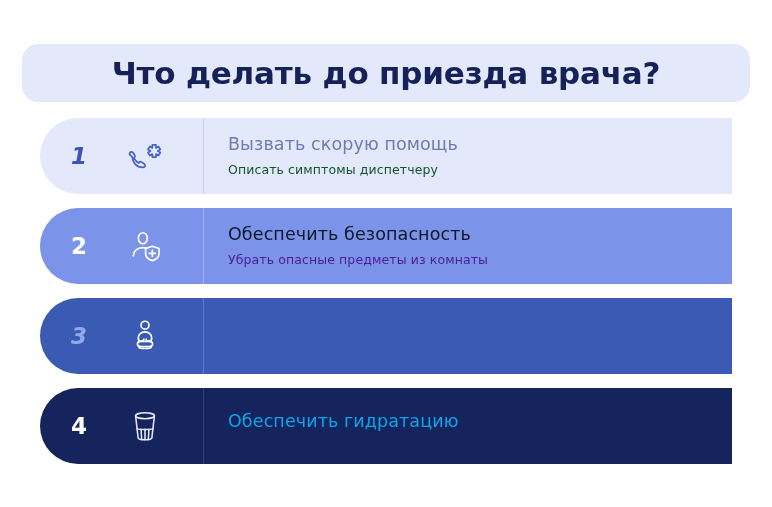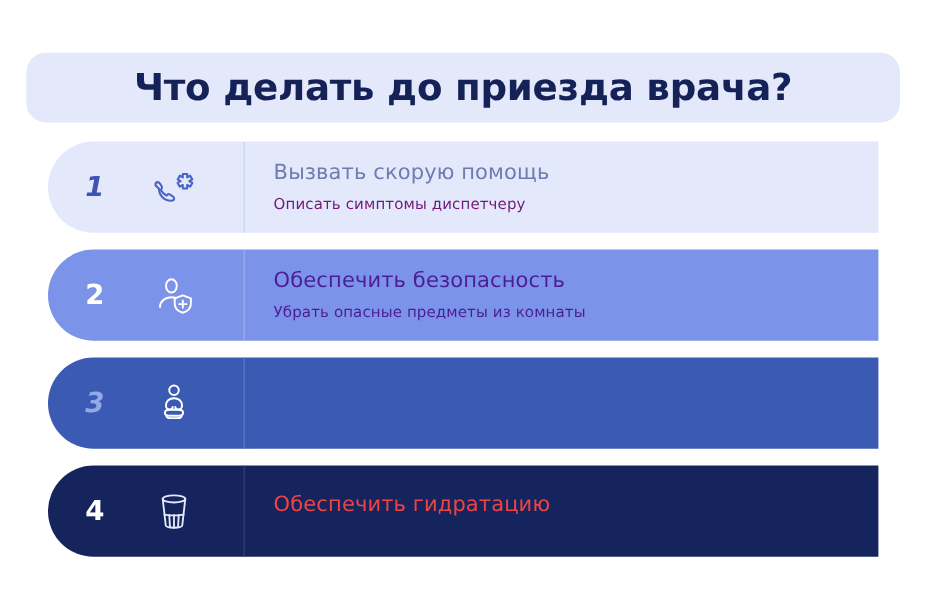--- a/index.html
+++ b/index.html
@@ -129,41 +129,41 @@
           <g stroke="#4A63C4" stroke-width="2" stroke-linecap="round" stroke-linejoin="round">
             <path d="M7.5 23.5c0 6.4 5.2 11.6 11.6 11.6 1.6 0 3-0.6 3-2.2 0-1.1-0.9-2-2-2.6l-2.3-1.3c-0.8-0.5-1.8-0.3-2.4 0.4l-0.6 0.7c-2.4-1.3-4.4-3.3-5.7-5.7l0.7-0.6c0.7-0.6 0.9-1.6 0.4-2.4l-1.3-2.3c-0.6-1.1-1.5-2-2.6-2-1.6 0-2.2 1.4-2.2 3z"></path>
             <path d="M30.5 9.2h4.2v3.4l2.9-1.7 2.1 3.6-2.9 1.7 2.9 1.7-2.1 3.6-2.9-1.7v3.4h-4.2v-3.4l-2.9 1.7-2.1-3.6 2.9-1.7-2.9-1.7 2.1-3.6 2.9 1.7z"></path>
           </g>
         </svg>
       </div>
       <div class="step-divider" style="background: rgb(200, 208, 240);"></div>
     </div>
     <div class="step-body">
       <div class="step-title" style="color: rgb(110, 124, 176);">Вызвать скорую помощь</div>
-      <div class="step-sub" style="color: #701a75;">Описать симптомы диспетчеру</div>
+      <div class="step-sub" style="color: #14532d;">Описать симптомы диспетчеру</div>
     </div>
   </div>
 
   <div class="step-row" style="background: rgb(123, 147, 232);">
     <div class="step-cap">
       <div class="step-number" style="color: rgb(255, 255, 255);">2</div>
       <div class="step-icon">
         <svg width="38" height="38" viewBox="0 0 44 44" fill="none">
           <g stroke="#FFFFFF" stroke-width="1.9" stroke-linecap="round" stroke-linejoin="round">
             <ellipse cx="19.5" cy="13" rx="5.2" ry="6.4"></ellipse>
             <path d="M8.5 33.5c0-5.6 4.9-9.6 11-9.6 1.6 0 3.1 0.3 4.5 0.8"></path>
             <path d="M30.5 22.2l7.8 2.8v5.3c0 4.1-3.2 7.3-7.8 8.6-4.6-1.3-7.8-4.5-7.8-8.6V25z"></path>
             <path d="M30.5 27v7.2M26.9 30.6h7.2"></path>
           </g>
         </svg>
       </div>
       <div class="step-divider" style="background: rgb(157, 176, 238);"></div>
     </div>
     <div class="step-body">
-      <div class="step-title" style="color: #4c1d95;">Обеспечить безопасность</div>
+      <div class="step-title" style="color: #0f172a;">Обеспечить безопасность</div>
       <div class="step-sub" style="color: #4c1d95;">Убрать опасные предметы из комнаты</div>
     </div>
   </div>
 
   <div class="step-row" style="background: rgb(59, 90, 180);">
     <div class="step-cap">
       <div class="step-number italic" style="color: rgb(147, 168, 230);">3</div>
       <div class="step-icon">
         <svg width="38" height="38" viewBox="0 0 44 44" fill="none">
           <g stroke="#FFFFFF" stroke-width="1.9" stroke-linecap="round" stroke-linejoin="round">
@@ -188,17 +188,17 @@
             <path d="M8.5 9.5l3.1 27c0.15 1.3 3.8 2.3 8.4 2.3s8.25-1 8.4-2.3l3.1-27"></path>
             <ellipse cx="20" cy="9.5" rx="11.5" ry="3.6"></ellipse>
             <path d="M10.3 25.5c3 1 16.4 1 19.4 0"></path>
             <path d="M15.2 25.9l0.7 12.3M20 26.1v12.7M24.8 25.9l-0.7 12.3"></path>
           </g>
         </svg>
       </div>
       <div class="step-divider" style="background: rgb(52, 65, 122);"></div>
     </div>
     <div class="step-body">
-      <div class="step-title" style="color: #ef4444;">Обеспечить гидратацию</div>
+      <div class="step-title" style="color: #0ea5e9;">Обеспечить гидратацию</div>
     </div>
   </div>
 
 </div>
 
 </body></html>

